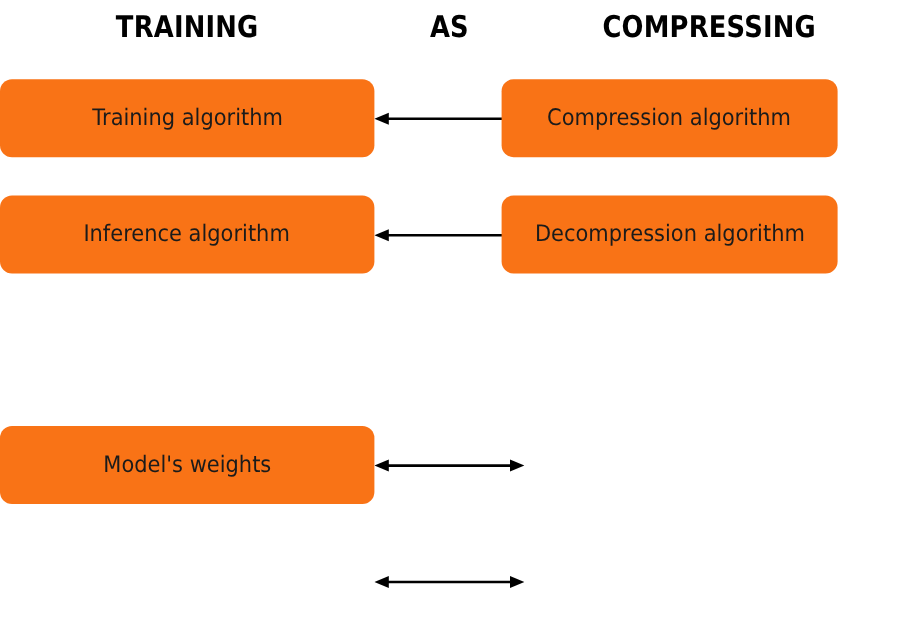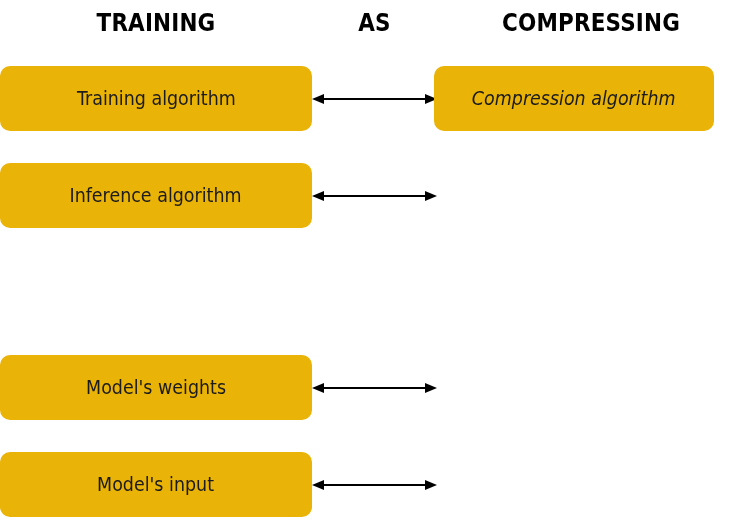--- a/index.html
+++ b/index.html
@@ -48,29 +48,29 @@
   .row {
     position: absolute;
     left: 0;
     width: 748px;
     height: 65px;
   }
   .box {
     position: absolute;
     top: 0;
     height: 65px;
-    background: #eab308;
+    background: #f97316;
     border-radius: 10px;
     display: flex;
     align-items: center;
     justify-content: center;
     box-sizing: border-box;
   }
   .box.left  { left: 0px;   width: 312px; }
-  .box.right { left: 434px; width: 280px; font-style: italic; }
+  .box.right { left: 418px; width: 280px; }
   .box-label {
     font-family: "DejaVu Sans", "Liberation Sans", sans-serif;
     font-size: 19px;
     font-weight: 400;
     color: #1b1b1b;
     white-space: nowrap;
     transform: scaleX(0.92);
     line-height: 1;
   }
 
@@ -120,40 +120,40 @@
     <div class="box left">
       <span class="box-label">Inference algorithm</span>
     </div>
     <div class="connector">
       <svg width="125" height="18" viewBox="0 0 125 18" aria-hidden="true">
         <line x1="9" y1="9" x2="116" y2="9" stroke="#000000" stroke-width="2.2"></line>
         <polygon points="0,9 12,4 12,14" fill="#000000"></polygon>
         <polygon points="125,9 113,4 113,14" fill="#000000"></polygon>
       </svg>
     </div>
+    <div class="box right">
+      <span class="box-label">Decompression algorithm</span>
+    </div>
   </div>
 
 
   <div class="row" style="top:355px;">
     <div class="box left">
       <span class="box-label">Model's weights</span>
     </div>
     <div class="connector">
       <svg width="125" height="18" viewBox="0 0 125 18" aria-hidden="true">
         <line x1="9" y1="9" x2="116" y2="9" stroke="#000000" stroke-width="2.2"></line>
         <polygon points="0,9 12,4 12,14" fill="#000000"></polygon>
         <polygon points="125,9 113,4 113,14" fill="#000000"></polygon>
       </svg>
     </div>
   </div>
 
   <div class="row" style="top:452px;">
-    <div class="box left">
-      <span class="box-label">Model's input</span>
-    </div>
     <div class="connector">
       <svg width="125" height="18" viewBox="0 0 125 18" aria-hidden="true">
         <line x1="9" y1="9" x2="116" y2="9" stroke="#000000" stroke-width="2.2"></line>
         <polygon points="0,9 12,4 12,14" fill="#000000"></polygon>
         <polygon points="125,9 113,4 113,14" fill="#000000"></polygon>
       </svg>
     </div>
   </div>
 
 </div>

